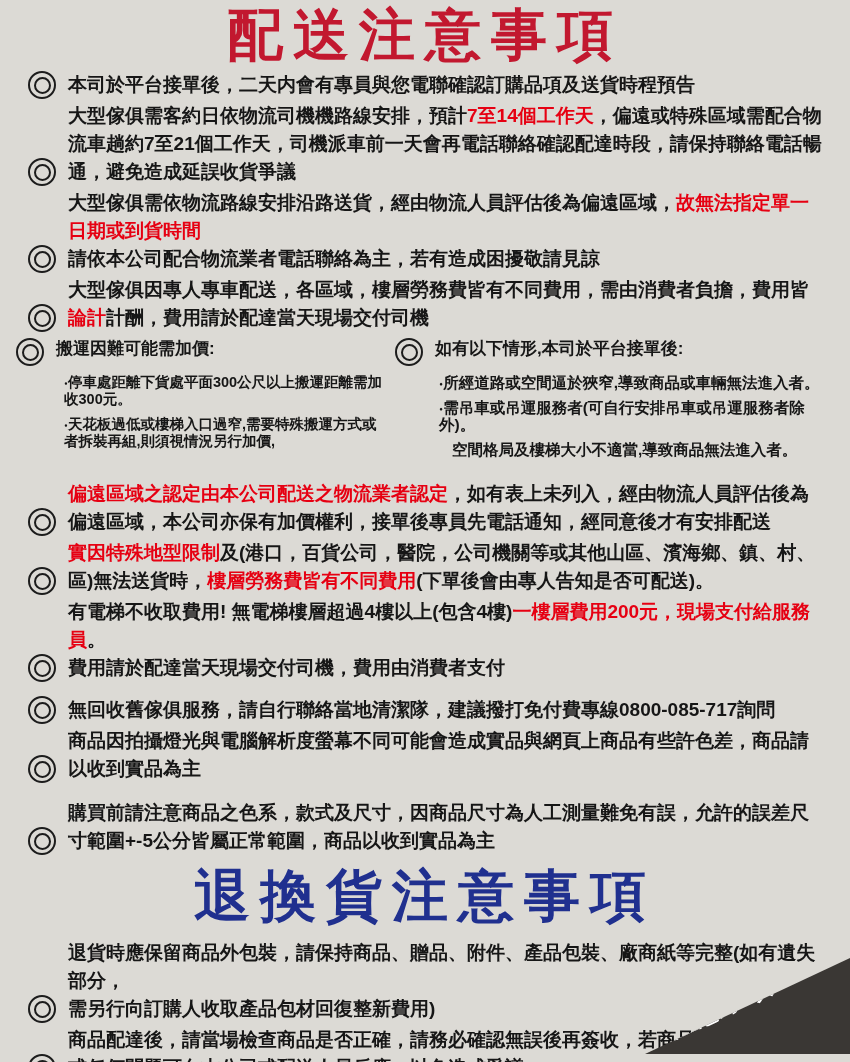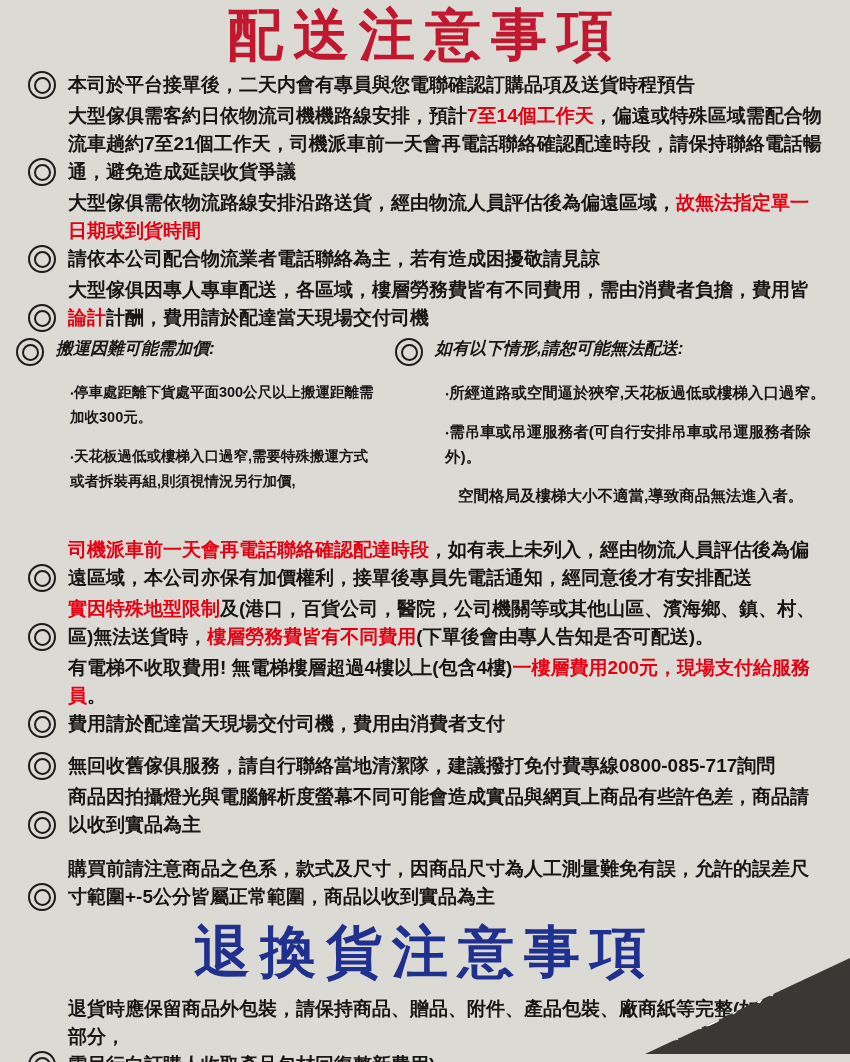--- a/index.html
+++ b/index.html
@@ -54,27 +54,27 @@
   .twocol{
     display:flex;
     padding:4px 10px 2px 16px;
   }
   .col-left{flex:0 0 46%;}
   .col-right{flex:1;}
   .col-head{
     display:flex;align-items:flex-start;margin:0;
   }
   .col-head .txt{
-    margin:0;font-size:17px;line-height:26px;flex:1;font-style:italic;
+    margin:0;font-size:17px;line-height:26px;flex:1;
   }
   .subline{
-    margin:14px;
+    margin:8px;
     padding-left:40px;
     font-size:14.5px;
-    line-height:25px;
+    line-height:17px;
   }
   .col-right .subline{font-size:15.5px;padding-left:36px;}
   .subline.indent{padding-left:49px;}
   .gap-md{margin-top:12px;}
   .gap-lg{margin-top:16px;}
   
   .ribbon{
     position:absolute;
     right:0;bottom:8px;
     width:205px;height:96px;
@@ -134,33 +134,33 @@
         <p class="txt">搬運因難可能需加價:</p>
       </div>
       <p class="subline">‧停車處距離下貨處平面300公尺以上搬運距離需加收300元。</p>
       <p class="subline">‧天花板過低或樓梯入口過窄,需要特殊搬運方式或者拆裝再組,則須視情況另行加價,</p>
     </div>
     <div class="col-right">
       <div class="col-head">
         <span class="dot">
             <span class="dot-i"></span>
           </span>
-        <p class="txt">如有以下情形,請恕可能無法配送:</p>
+        <p class="txt">如有以下情形,本司於平台接單後:</p>
       </div>
-      <p class="subline">‧所經道路或空間逼於狹窄,天花板過低或樓梯入口過窄。</p>
+      <p class="subline">‧所經道路或空間逼於狹窄,導致商品或車輛無法進入者。</p>
       <p class="subline">‧需吊車或吊運服務者(可自行安排吊車或吊運服務者除外)。</p>
       <p class="subline indent">空間格局及樓梯大小不適當,導致商品無法進入者。</p>
     </div>
   </div>
 
   <div class="row gap-md">
     <span class="dot">
         <span class="dot-i"></span>
       </span>
-    <p class="txt"><span class="c-r">司機派車前一天會再電話聯絡確認配達時段</span><span class="c-k">，如有表上未列入，經由物流人員評估後為偏遠區域，本公司亦保有加價權利，接單後專員先電話通知，經同意後才有安排配送</span></p>
+    <p class="txt"><span class="c-r">偏遠區域之認定由本公司配送之物流業者認定</span><span class="c-k">，如有表上未列入，經由物流人員評估後為偏遠區域，本公司亦保有加價權利，接單後專員先電話通知，經同意後才有安排配送</span></p>
   </div>
   <div class="row">
     <span class="dot">
         <span class="dot-i"></span>
       </span>
     <p class="txt"><span class="c-r">實因特殊地型限制</span><span class="c-k">及(港口，百貨公司，醫院，公司機關等或其他山區、濱海鄉、鎮、村、區)無法送貨時，</span><span class="c-r">樓層勞務費皆有不同費用</span><span class="c-k">(下單後會由專人告知是否可配送)。</span></p>
   </div>
   <div class="row">
     <span class="dot">
         <span class="dot-i"></span>

